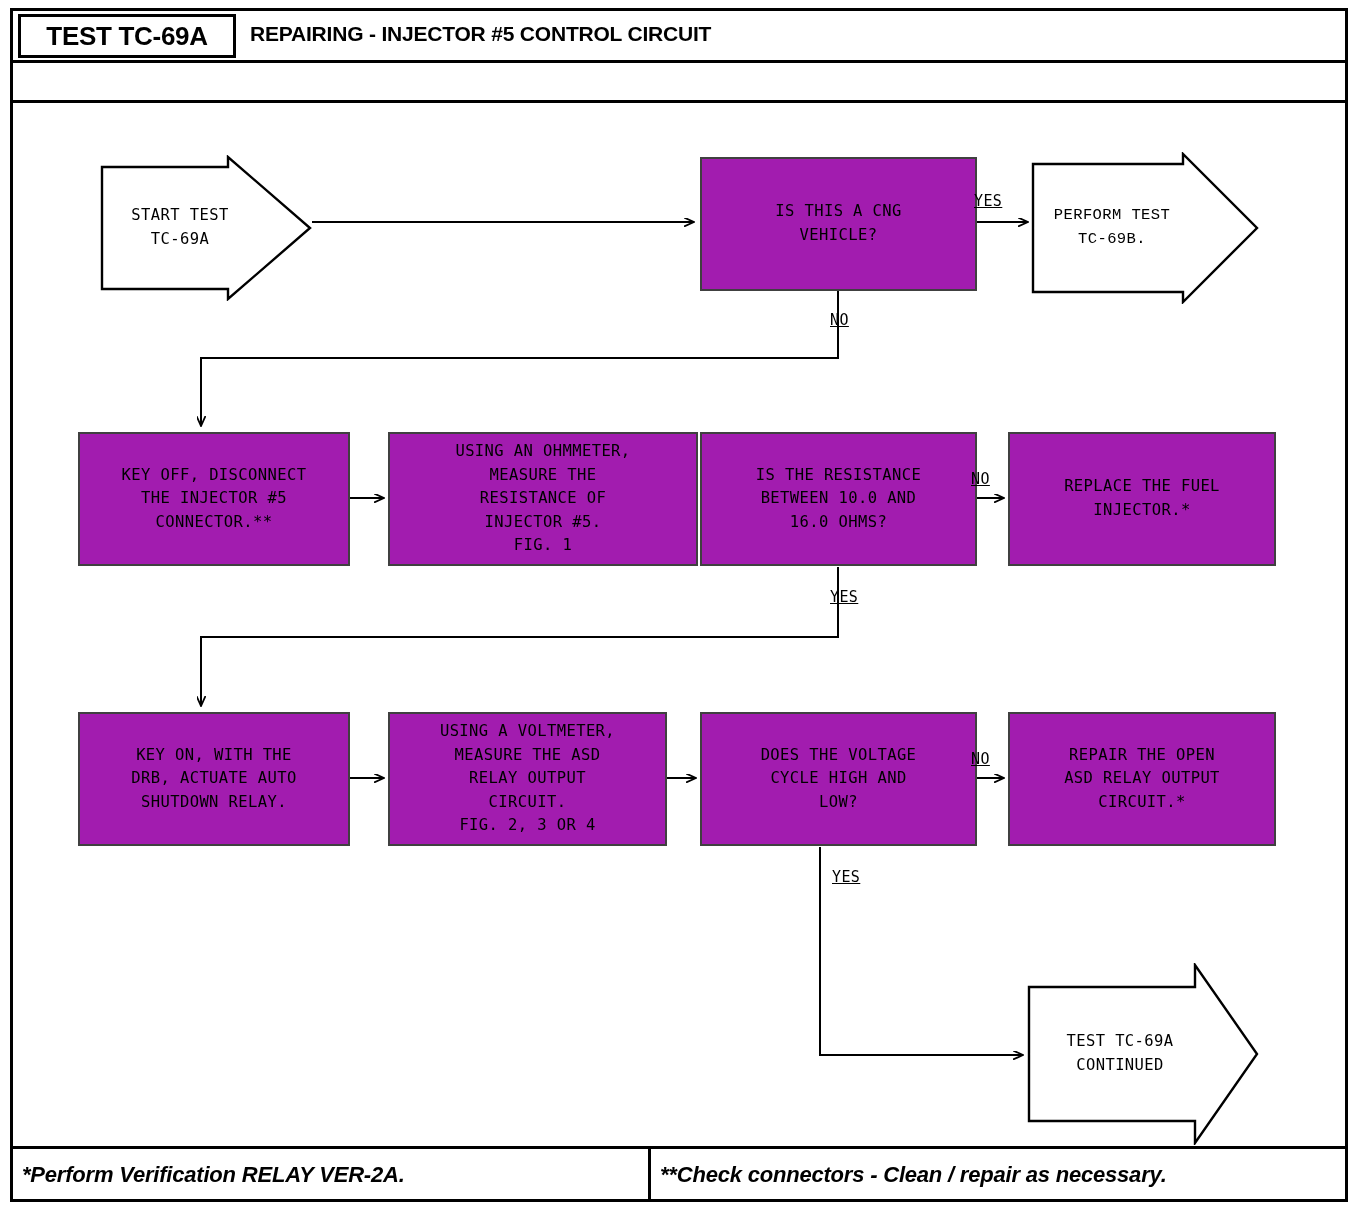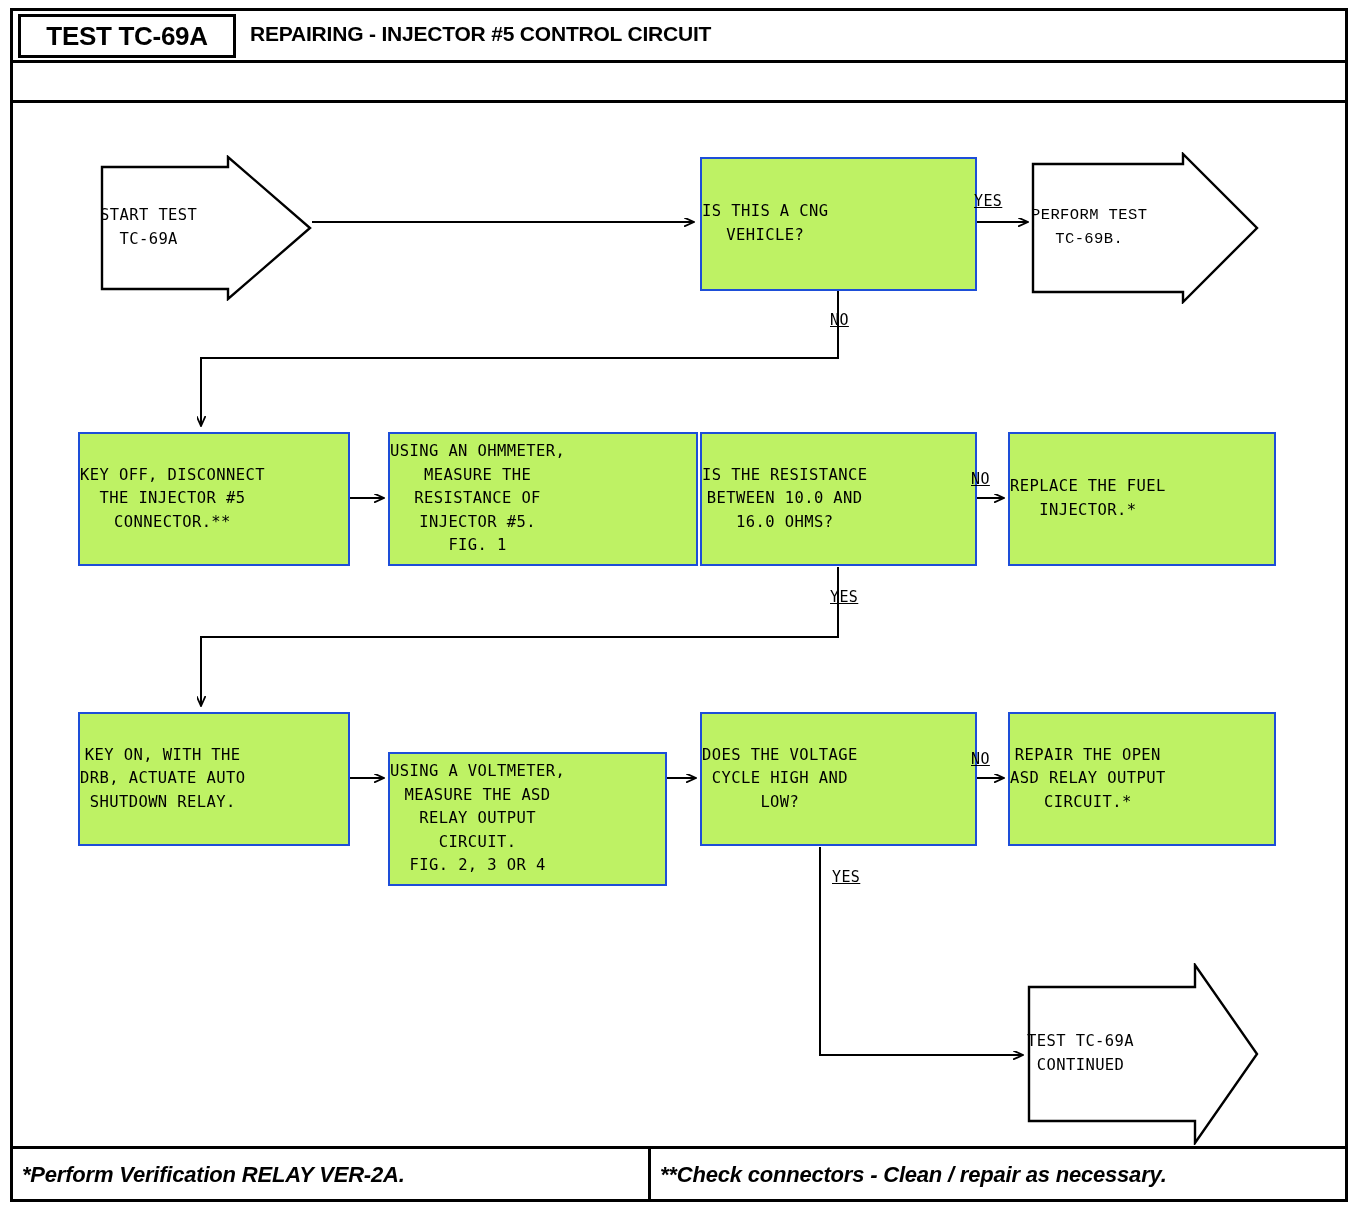--- a/index.html
+++ b/index.html
@@ -101,26 +101,26 @@
     height: 1212px;
     pointer-events: none;
   }
 
   
   .node {
     position: absolute;
     box-sizing: border-box;
     display: flex;
     align-items: center;
-    justify-content: flex-start;
+    justify-content: center;
     text-align: center;
   }
   .node-box {
-    border: 2px solid #1d4ed8;
-    background: #bef264;
+    border: 2px solid #404040;
+    background: #a21caf;
   }
   .node-text {
     font-family: "DejaVu Sans Mono", "Liberation Mono", monospace;
     font-size: 15.5px;
     line-height: 1.52;
     color: #000;
     white-space: pre-line;
     letter-spacing: 0.4px;
   }
   .arrow-node {
@@ -276,21 +276,21 @@
     <span class="node-text">KEY ON, WITH THE
 DRB, ACTUATE AUTO
 SHUTDOWN RELAY.</span>
   </div>
 
   <div class="node node-box" style="left:1008px; top:432px; width:268px; height:134px;">
     <span class="node-text">REPLACE THE FUEL
 INJECTOR.*</span>
   </div>
 
-  <div class="node node-box" style="left:388px; top:752px; width:279px; height:134px;">
+  <div class="node node-box" style="left:388px; top:712px; width:279px; height:134px;">
     <span class="node-text">USING A VOLTMETER,
 MEASURE THE ASD
 RELAY OUTPUT
 CIRCUIT.
 FIG. 2, 3 OR 4</span>
   </div>
 
   <div class="node node-box" style="left:700px; top:712px; width:277px; height:134px;">
     <span class="node-text">DOES THE VOLTAGE
 CYCLE HIGH AND

